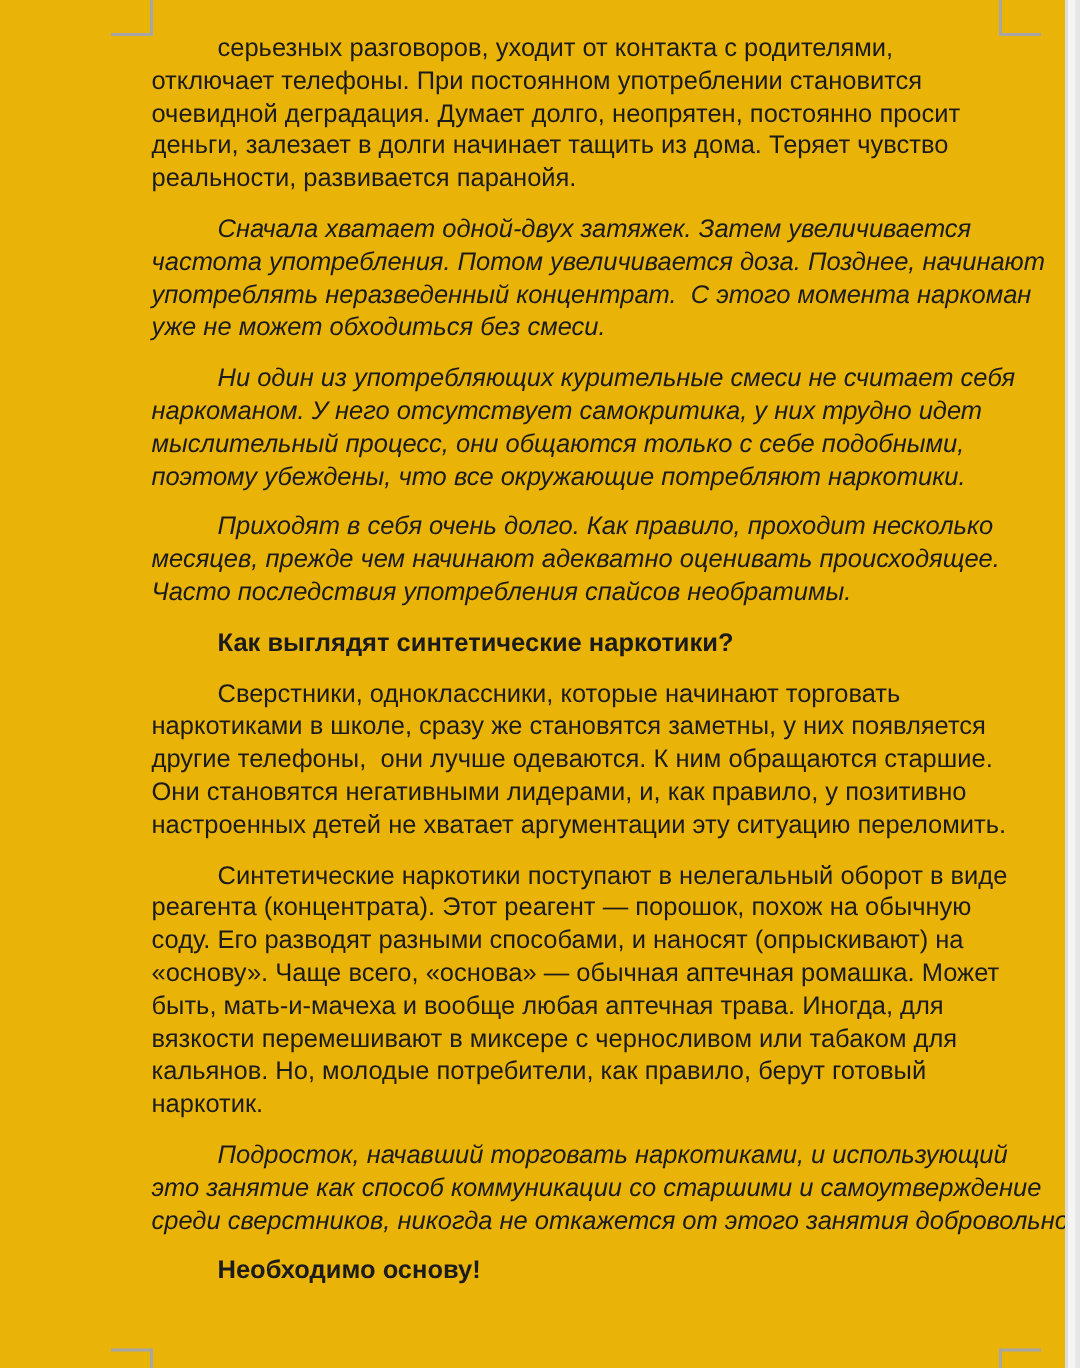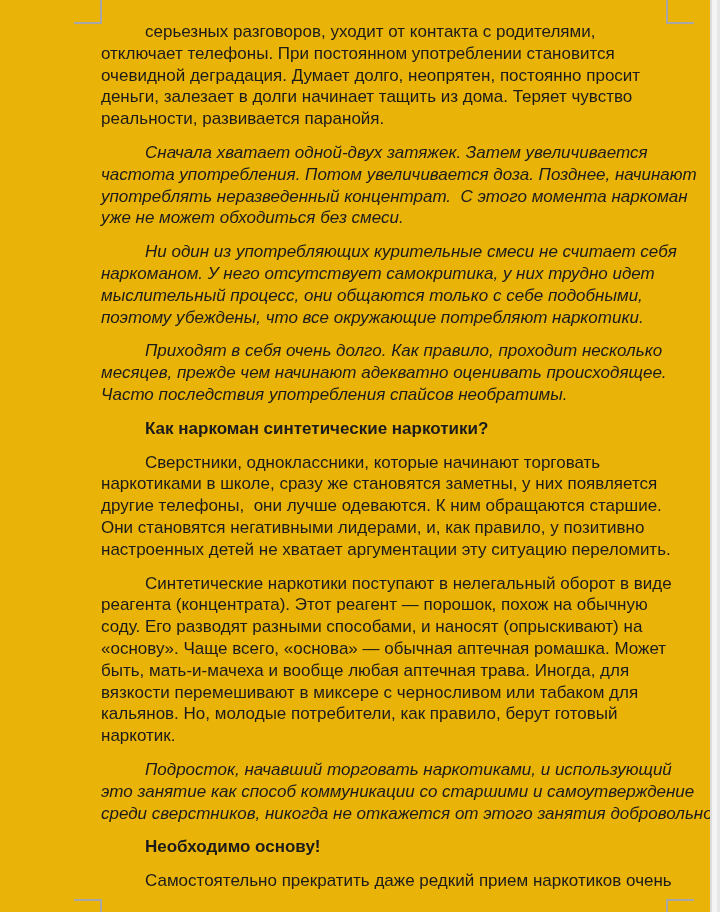--- a/index.html
+++ b/index.html
@@ -81,36 +81,35 @@
 частота употребления. Потом увеличивается доза. Позднее, начинают
 употреблять неразведенный концентрат.  С этого момента наркоман
 уже не может обходиться без смеси.</p>
     <p class="ital">Ни один из употребляющих курительные смеси не считает себя
 наркоманом. У него отсутствует самокритика, у них трудно идет
 мыслительный процесс, они общаются только с себе подобными,
 поэтому убеждены, что все окружающие потребляют наркотики.</p>
     <p class="ital">Приходят в себя очень долго. Как правило, проходит несколько
 месяцев, прежде чем начинают адекватно оценивать происходящее.
 Часто последствия употребления спайсов необратимы.</p>
-    <p class="head">Как наркоман синтетические наркотики?</p>
+    <p class="head">Как выглядят синтетические наркотики?</p>
     <p class="norm">Сверстники, одноклассники, которые начинают торговать
 наркотиками в школе, сразу же становятся заметны, у них появляется
 другие телефоны,  они лучше одеваются. К ним обращаются старшие.
 Они становятся негативными лидерами, и, как правило, у позитивно
 настроенных детей не хватает аргументации эту ситуацию переломить.</p>
     <p class="norm">Синтетические наркотики поступают в нелегальный оборот в виде
 реагента (концентрата). Этот реагент — порошок, похож на обычную
 соду. Его разводят разными способами, и наносят (опрыскивают) на
 «основу». Чаще всего, «основа» — обычная аптечная ромашка. Может
 быть, мать-и-мачеха и вообще любая аптечная трава. Иногда, для
 вязкости перемешивают в миксере с черносливом или табаком для
 кальянов. Но, молодые потребители, как правило, берут готовый
 наркотик.</p>
     <p class="ital">Подросток, начавший торговать наркотиками, и использующий
 это занятие как способ коммуникации со старшими и самоутверждение
 среди сверстников, никогда не откажется от этого занятия добровольно.</p>
     <p class="head">Необходимо основу!</p>
-    <p class="norm">Самостоятельно прекратить даже редкий прием наркотиков очень</p>
   </div>
 
 </div>
 
 <div class="scroll-strip"></div>
 
 </body></html>

